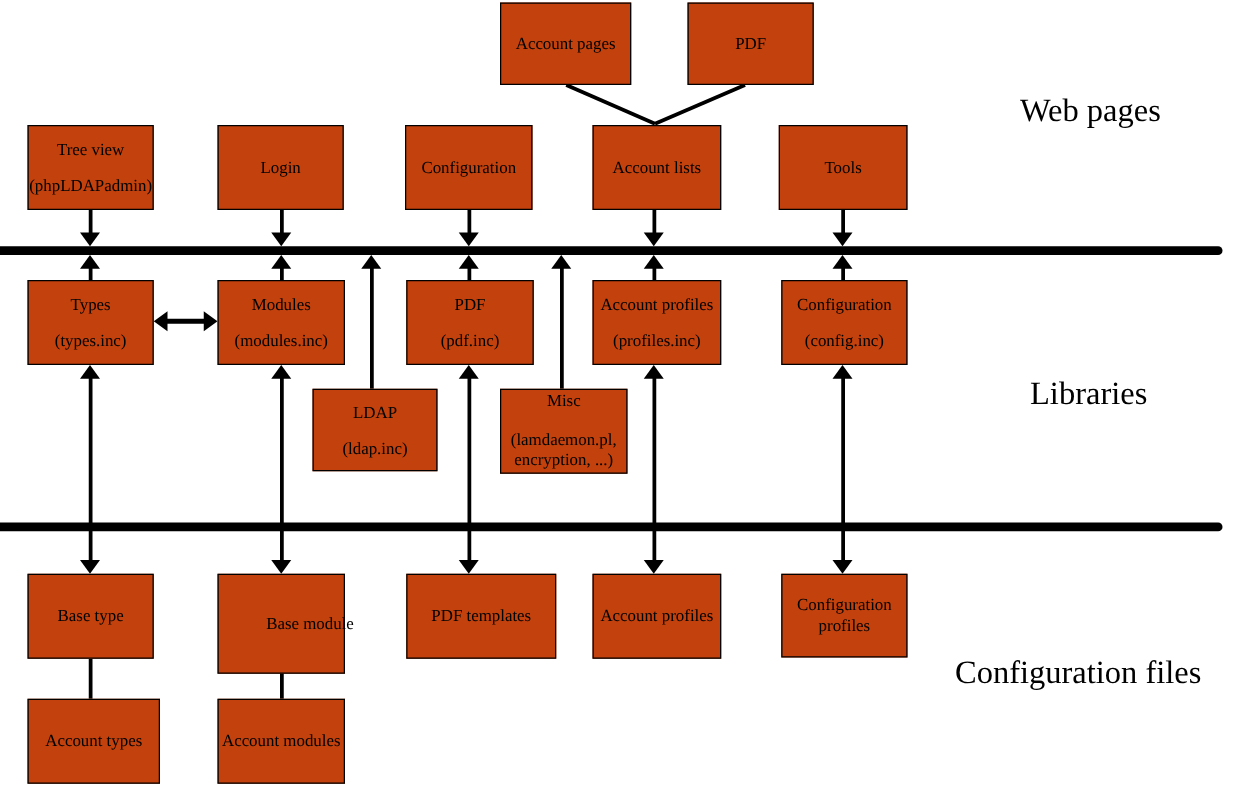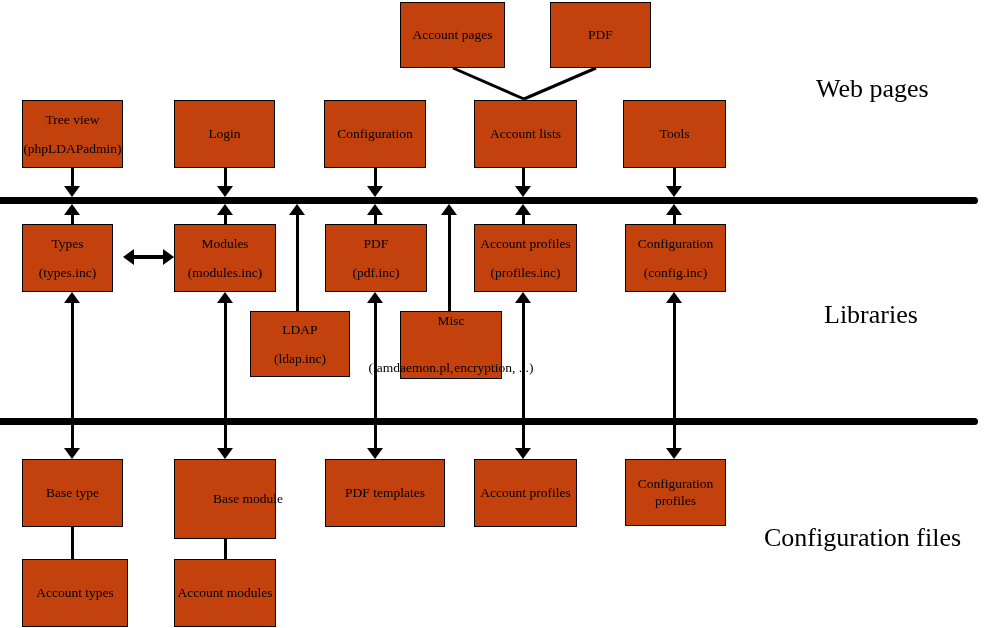--- a/index.html
+++ b/index.html
@@ -9,21 +9,21 @@
     overflow:hidden;
   }
   .box{
     position:absolute;box-sizing:border-box;border:1px solid #000;background:#c2410c;
     display:flex;flex-direction:column;align-items:center;justify-content:center;
     text-align:center;font-size:13.5px;line-height:1.15;gap:13px;white-space:nowrap;
     z-index:3;
   }
   .box.tight{gap:1px;}
   .box.misc{justify-content:space-between;gap:0;padding:1px 0 2px 0;}
-  .misc-tail{display:flex;flex-direction:row;gap:1px;}
+  .misc-tail{display:flex;flex-direction:column;gap:1px;}
   .bus{
     position:absolute;left:0;width:978px;height:7px;background:#000;
     border-radius:0 4px 4px 0;z-index:2;
   }
   .vshaft{position:absolute;width:3px;background:#000;z-index:1;}
   .hshaft{position:absolute;height:4px;background:#000;z-index:1;}
   .tri{position:absolute;width:0;height:0;z-index:2;}
   .tri.down{border-left:8px solid transparent;border-right:8px solid transparent;border-top:11px solid #000;}
   .tri.up{border-left:8px solid transparent;border-right:8px solid transparent;border-bottom:11px solid #000;}
   .tri.west{border-top:8px solid transparent;border-bottom:8px solid transparent;border-right:11px solid #000;}
@@ -91,21 +91,21 @@
   <div class="vshaft" style="left:296px;top:213px;height:98px;"></div>
   <div class="tri up" style="left:367px;top:204px;"></div>
   <div class="vshaft" style="left:374px;top:213px;height:12px;"></div>
   <div class="tri up" style="left:441px;top:204px;"></div>
   <div class="vshaft" style="left:448px;top:213px;height:98px;"></div>
   <div class="tri up" style="left:515px;top:204px;"></div>
   <div class="vshaft" style="left:522px;top:213px;height:12px;"></div>
   <div class="tri up" style="left:666px;top:204px;"></div>
   <div class="vshaft" style="left:673px;top:213px;height:12px;"></div>
 
-  <div class="box" style="left:22px;top:224px;width:91px;height:68px;">
+  <div class="box" style="left:22px;top:224px;width:101px;height:68px;">
     <span>Types</span>
     <span>(types.inc)</span>
   </div>
   <div class="box" style="left:174px;top:224px;width:102px;height:68px;">
     <span>Modules</span>
     <span>(modules.inc)</span>
   </div>
   <div class="box" style="left:325px;top:224px;width:102px;height:68px;">
     <span>PDF</span>
     <span>(pdf.inc)</span>

